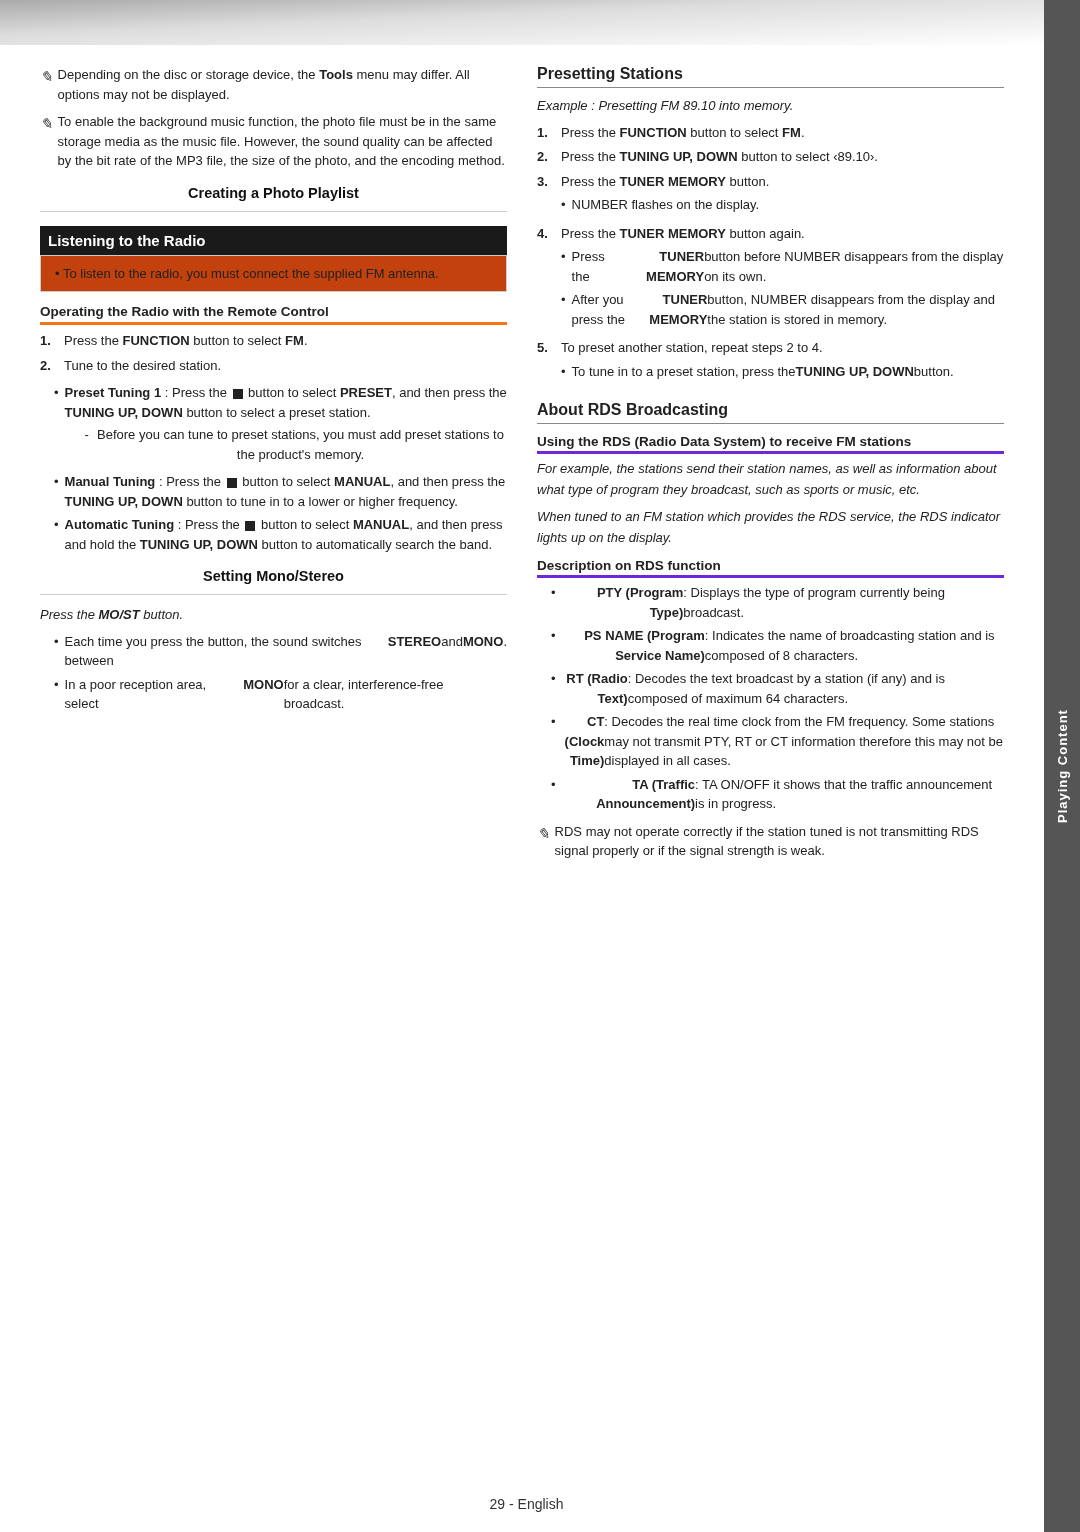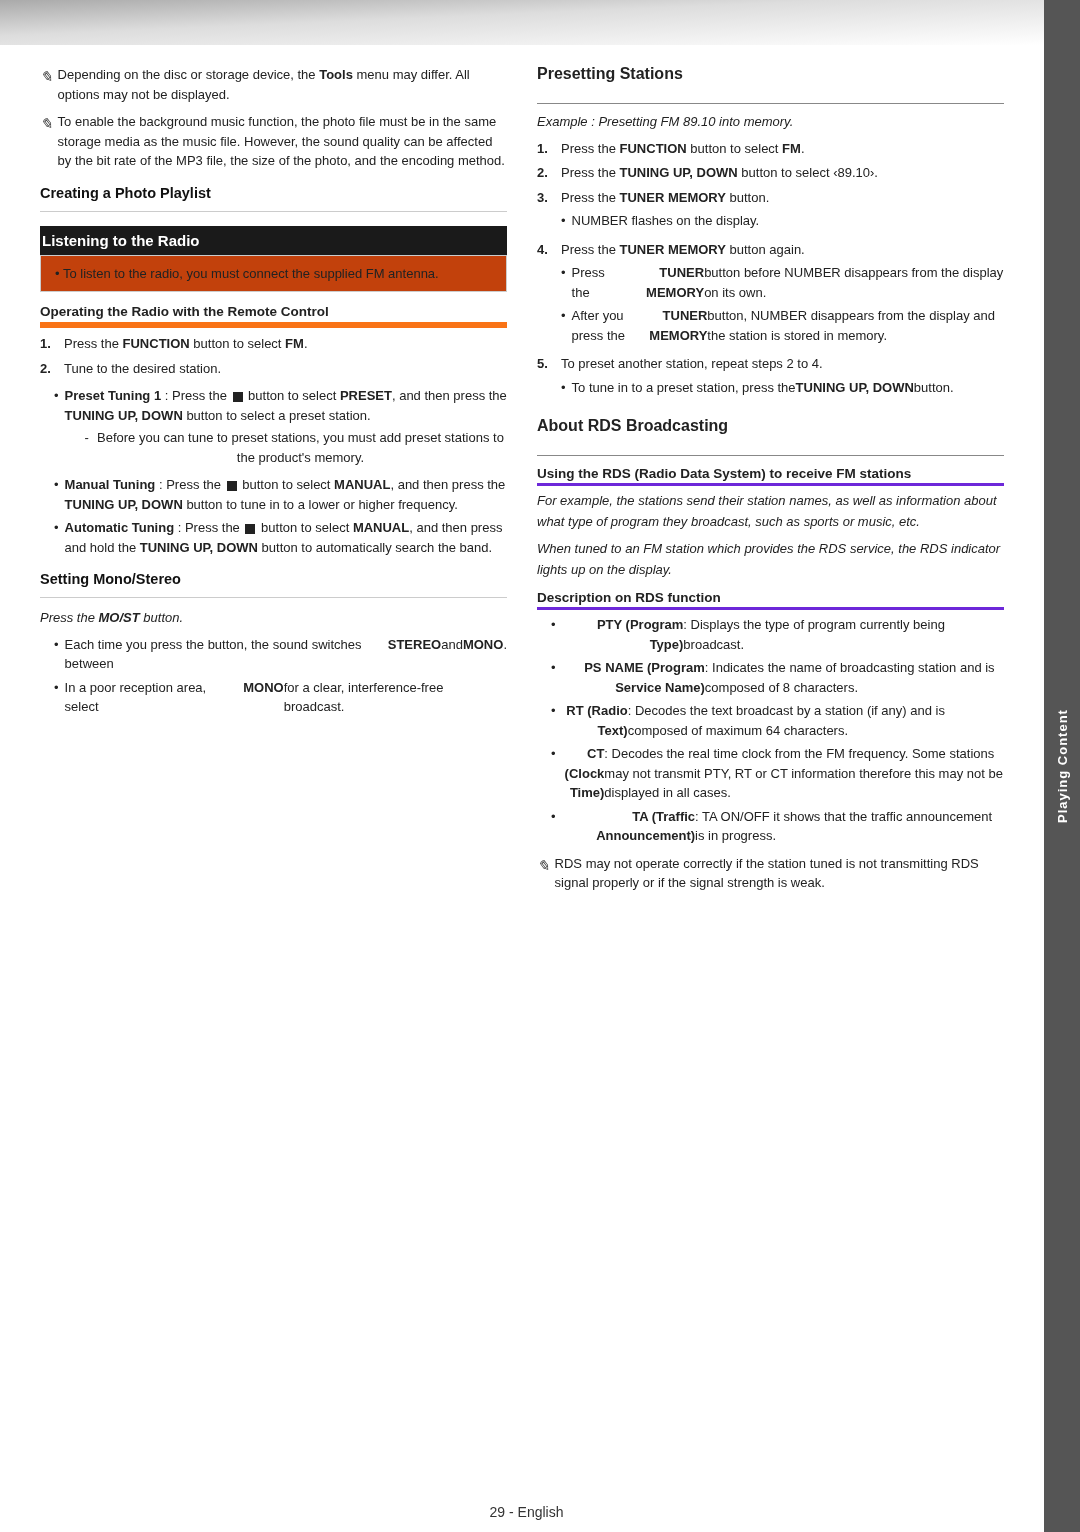--- a/index.html
+++ b/index.html
@@ -73,58 +73,59 @@
       min-width: 0;
     }
 
     
     .section-heading {
       font-size: 14.5px;
       font-weight: bold;
       margin-top: 14px;
       margin-bottom: 6px;
       color: #111;
+      text-align: center;
     }
 
     .section-text {
       font-size: 13px;
       line-height: 1.6;
       margin-bottom: 6px;
       color: #222;
       font-style: italic;
     }
 
     
     .banner-heading {
       background: #1a1a1a;
       color: #fff;
       font-size: 15px;
       font-weight: bold;
-      padding: 6px 2px;
+      padding: 6px 8px;
       margin-top: 14px;
       margin-bottom: 0;
     }
 
     
     .info-box {
       background: #c2410c;
       border: 1px solid #ccc;
       padding: 8px 14px;
       margin-bottom: 10px;
       font-size: 13px;
       line-height: 1.5;
     }
 
     
     .sub-heading {
       font-size: 13.5px;
       font-weight: bold;
       margin-top: 12px;
       margin-bottom: 6px;
-      border-bottom: 6px solid #f97316;
+      border-bottom: 3px solid #f97316;
       padding-bottom: 3px;
     }
 
     
     .numbered-list {
       list-style: none;
       padding: 0;
       margin-bottom: 8px;
     }
     .numbered-list li {
@@ -187,38 +188,38 @@
       border: none;
       border-top: 1px solid #ccc;
       margin: 10px 0;
     }
 
     
     .right-section-title {
       font-size: 16px;
       font-weight: bold;
       border-bottom: 1px solid #888;
-      padding-bottom: 20px;
+      padding-bottom: 4px;
       margin-bottom: 8px;
       margin-top: 0;
     }
 
     .right-sub-heading {
       font-size: 13.5px;
       font-weight: bold;
       margin-top: 10px;
       margin-bottom: 5px;
       border-bottom: 3px solid #6d28d9;
       padding-bottom: 2px;
     }
 
     
     .page-footer {
       position: absolute;
-      bottom: 12px;
+      bottom: 20px;
       left: 0;
       right: 36px;
       text-align: center;
       font-size: 14px;
       color: #333;
       margin-left: 9px;
     }
 
     
     .sq-icon {

